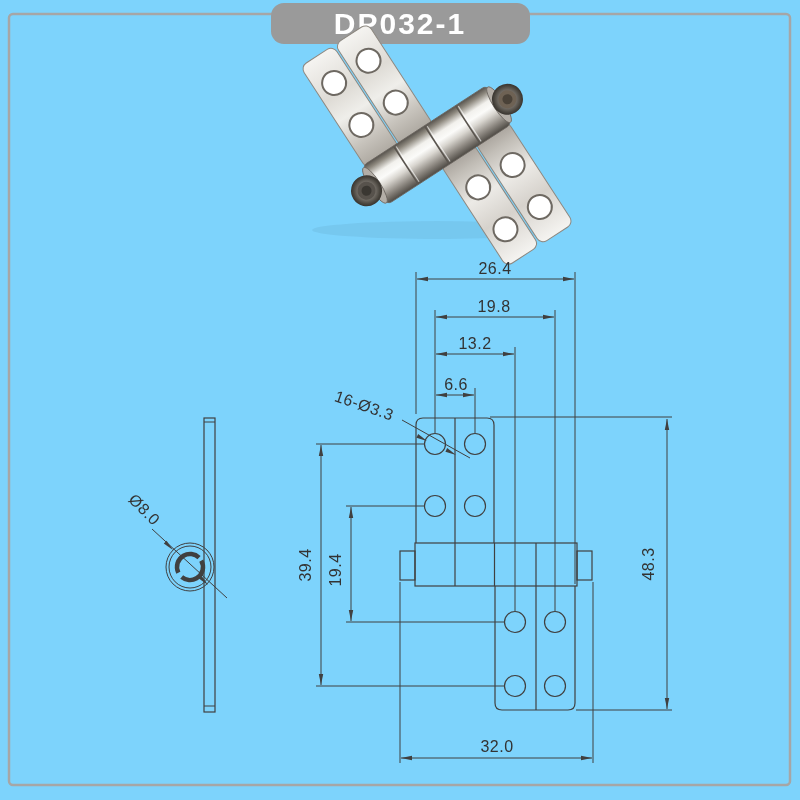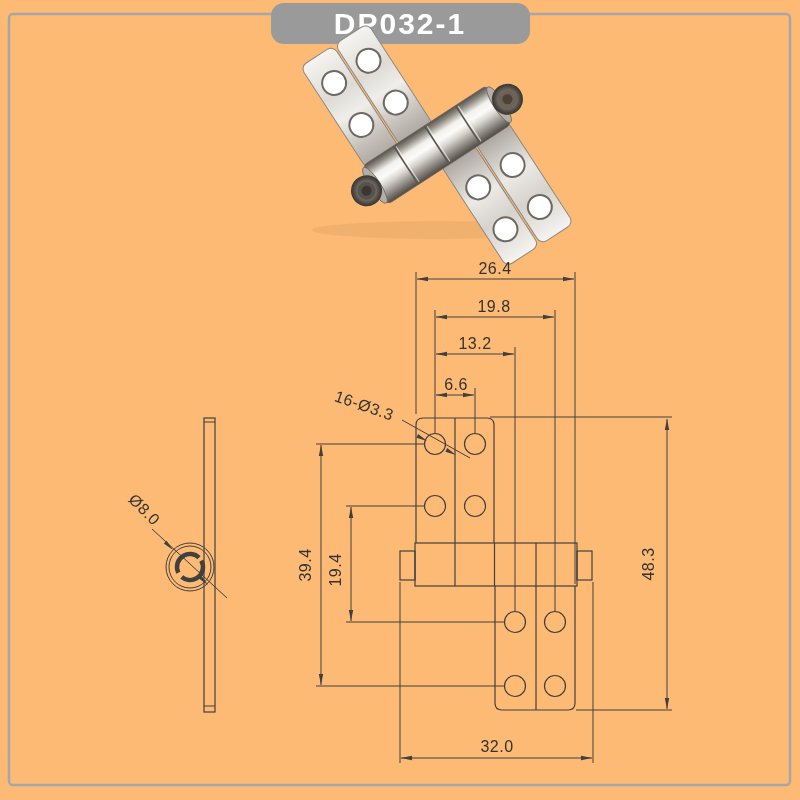--- a/index.html
+++ b/index.html
@@ -1,16 +1,16 @@
 <!DOCTYPE html>
 <html><head>
 <meta charset="utf-8">
 <style>
   html,body{margin:0;padding:0;background:#ffffff;}
-  .page{position:relative;width:800px;height:800px;background:#fdba74;overflow:hidden;
+  .page{position:relative;width:800px;height:800px;background:#7dd3fc;overflow:hidden;
         font-family:"Liberation Sans", sans-serif;}
   svg{display:block;}
   text{fill:#333333;}
   .dimtxt{font-size:16px;letter-spacing:.5px;fill:#333;font-family:"Liberation Sans",sans-serif;}
   .badgetxt{font-size:30px;font-weight:bold;fill:#ffffff;letter-spacing:2px;
             font-family:"Liberation Sans",sans-serif;}
   .thin{stroke:#404040;stroke-width:1;fill:none;}
   .outline{stroke:#404040;stroke-width:1.2;fill:none;}
   .arrow{fill:#404040;stroke:none;}
 </style>

